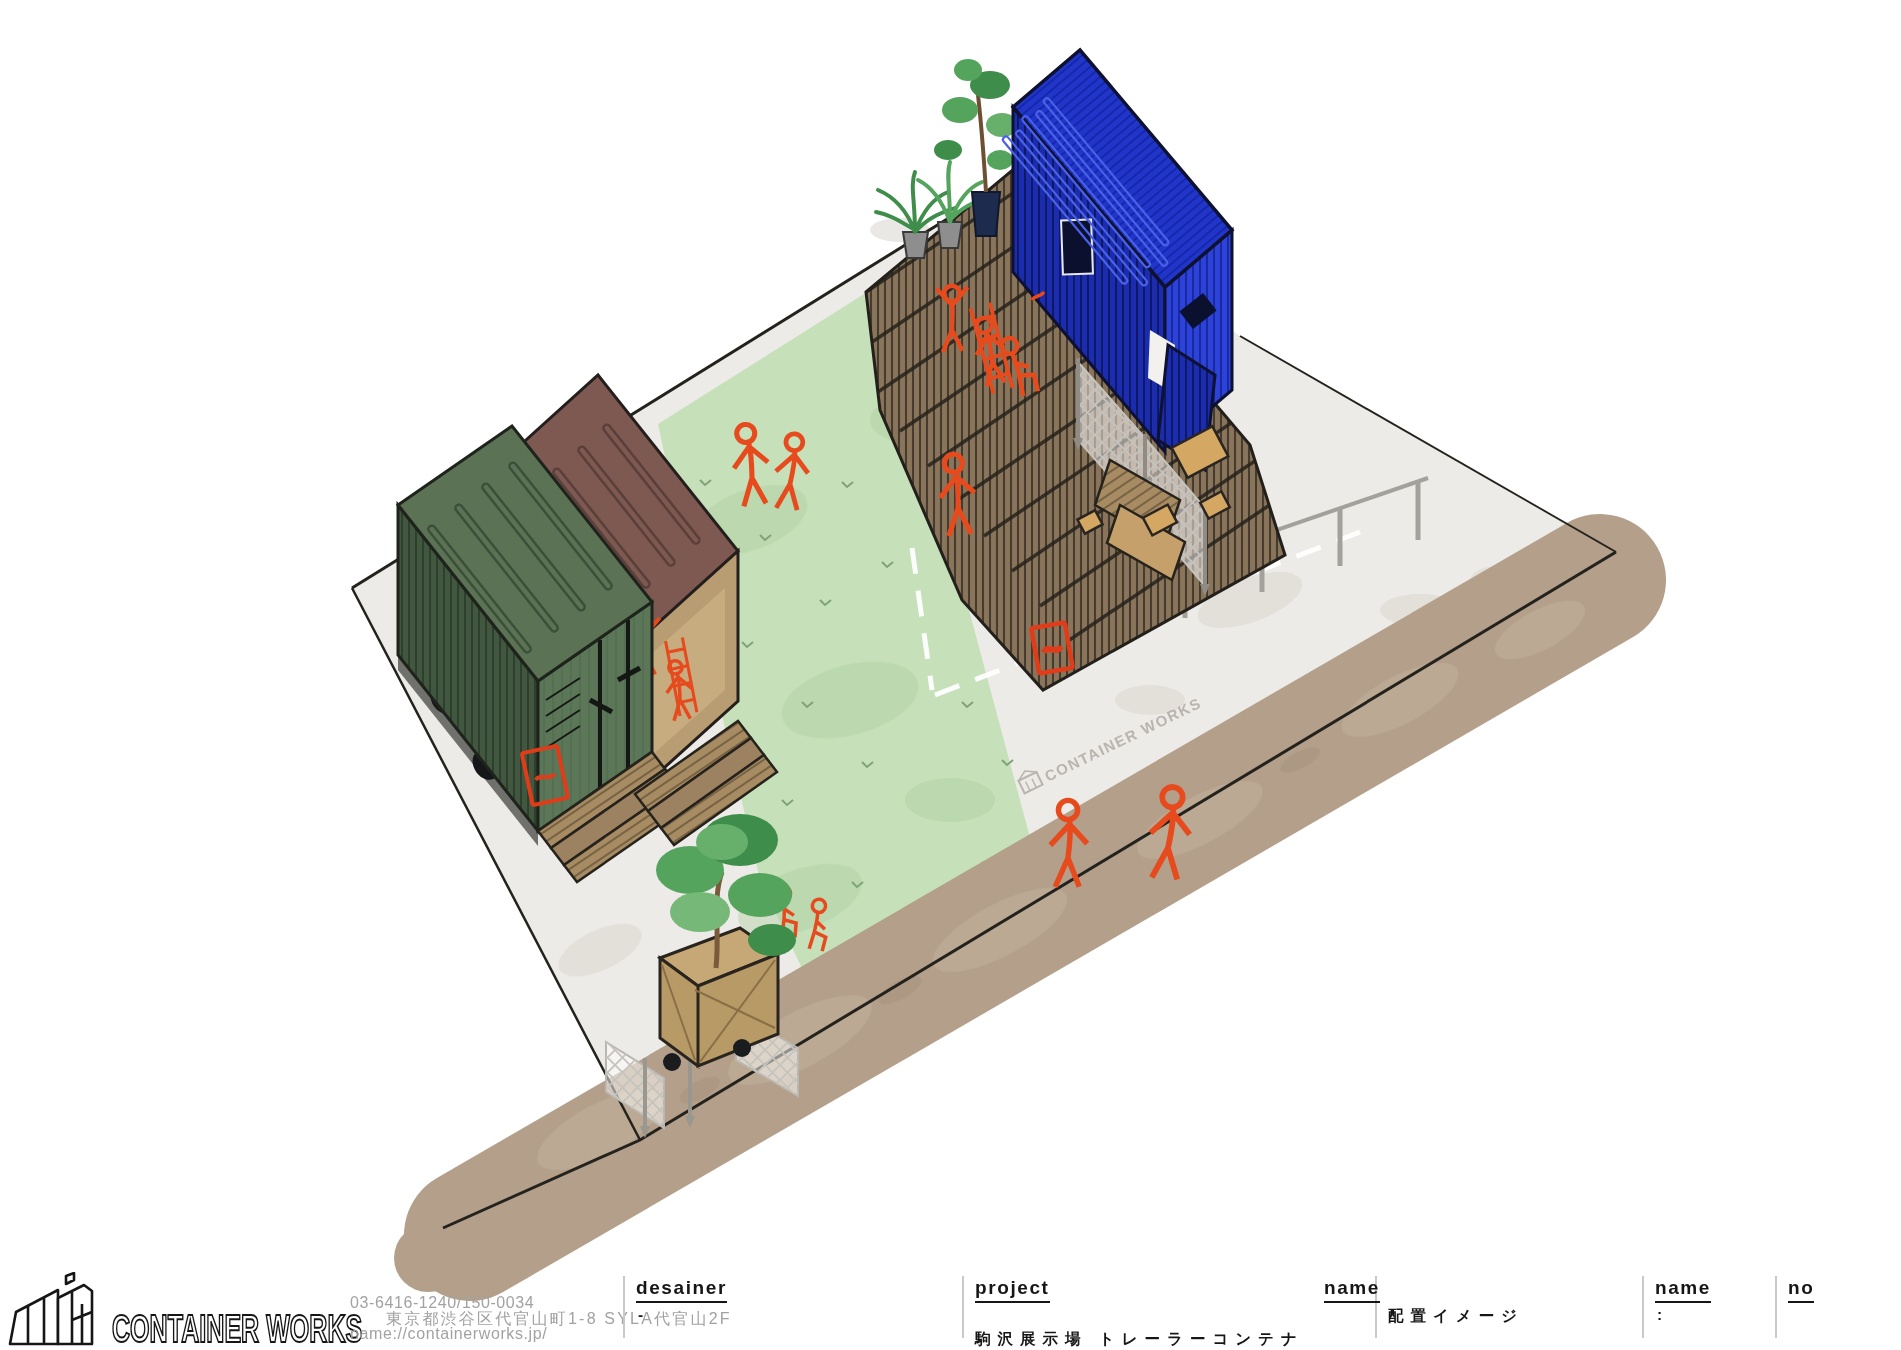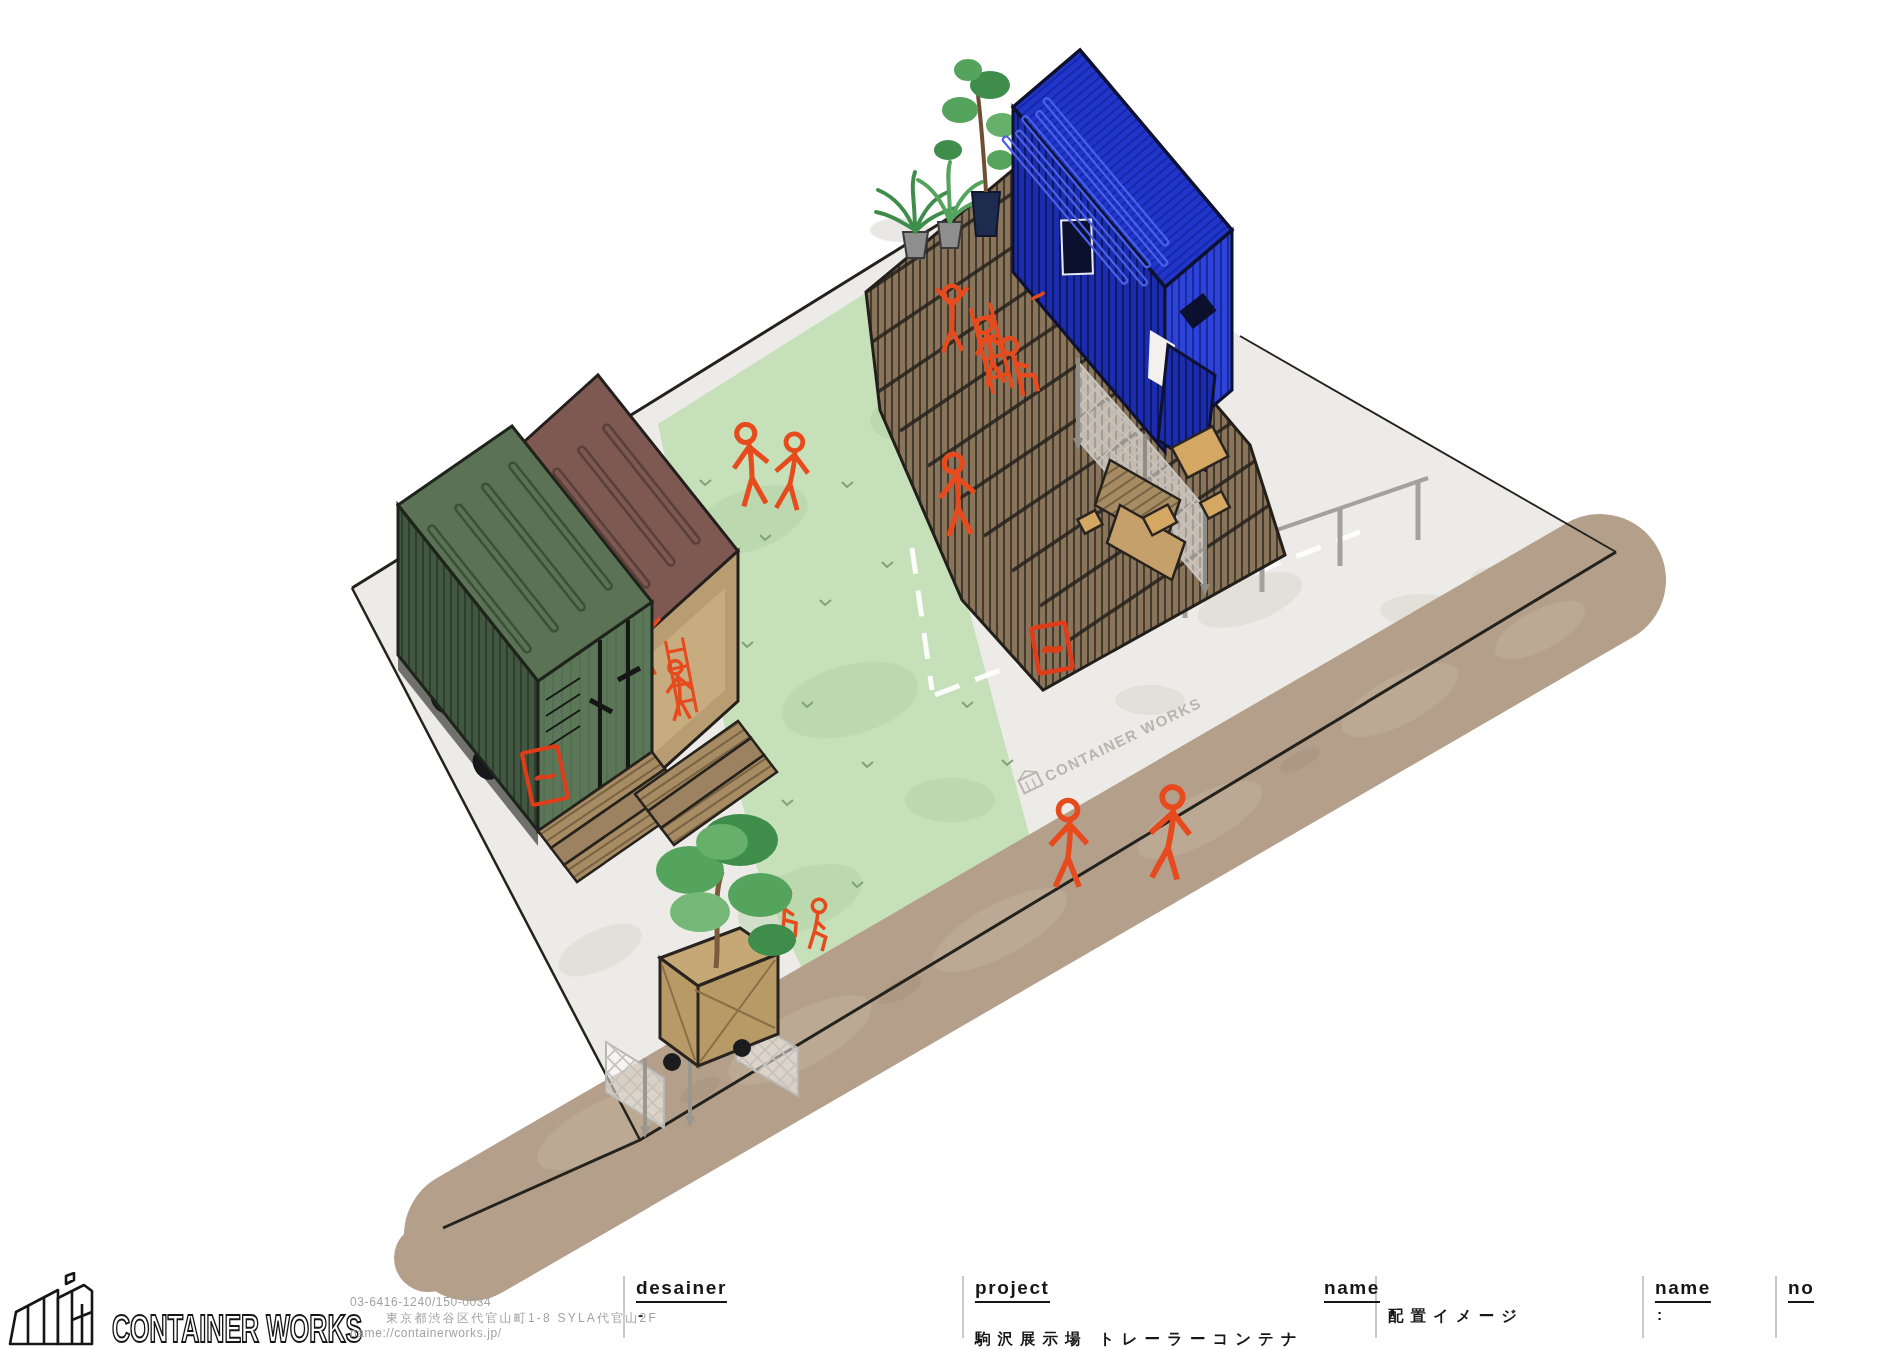--- a/index.html
+++ b/index.html
@@ -4,21 +4,21 @@
 <style>
   html,body{margin:0;padding:0;background:#ffffff;}
   .sheet{position:relative;width:1901px;height:1350px;background:#ffffff;overflow:hidden;
          font-family:"Liberation Sans",sans-serif;color:#161616;}
   .illus{position:absolute;left:0;top:0;}
   
   .logo-icon{position:absolute;left:6px;top:1272px;}
   .brand{position:absolute;left:112px;top:1308px;font-size:38px;font-weight:800;
          letter-spacing:0px;color:#ffffff;-webkit-text-stroke:2px #161616;
          transform:scaleX(.66);transform-origin:left top;white-space:nowrap;}
-  .contact{position:absolute;left:350px;top:1295px;font-size:12px;line-height:15.5px;
+  .contact{position:absolute;left:350px;top:1295px;font-size:16px;line-height:15.5px;
            color:#a2a2a2;letter-spacing:.6px;white-space:nowrap;}
   .vdiv{position:absolute;top:1276px;width:2px;height:62px;background:#c9c9c9;}
   .fld-label{position:absolute;top:1277px;font-size:19px;font-weight:bold;letter-spacing:1.6px;
              border-bottom:2px solid #161616;padding-bottom:2px;white-space:nowrap;}
   .fld-value{position:absolute;top:1306px;font-size:15.5px;font-weight:600;white-space:nowrap;}
   .ls-wide{letter-spacing:7px;}
 </style>
 </head>
 <body>
 

